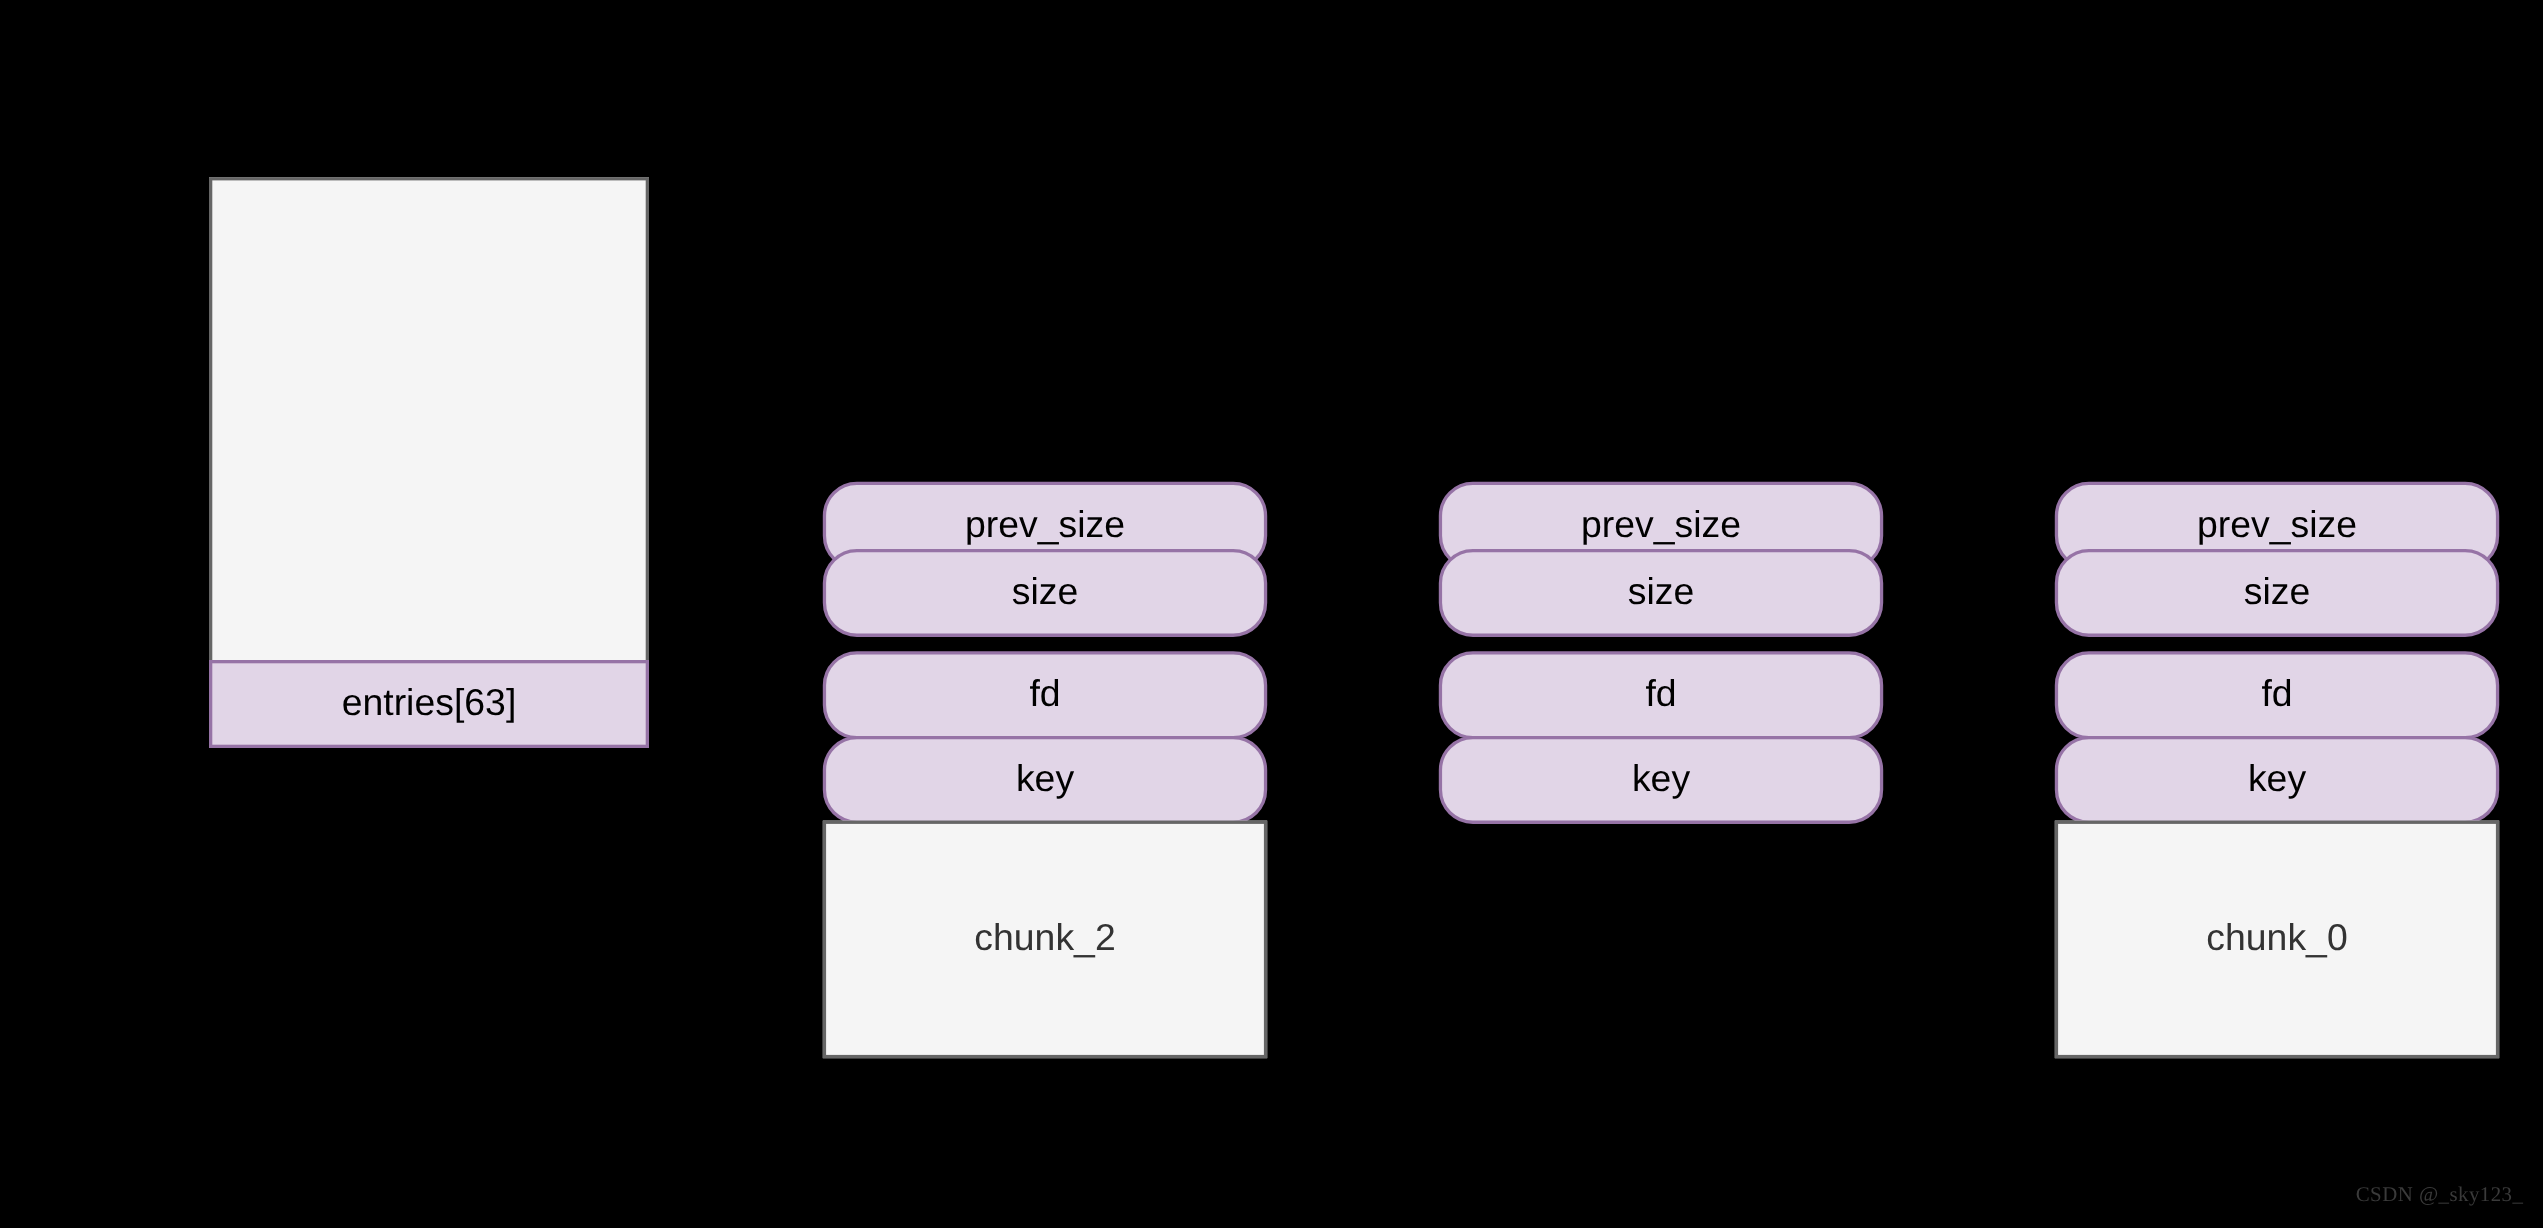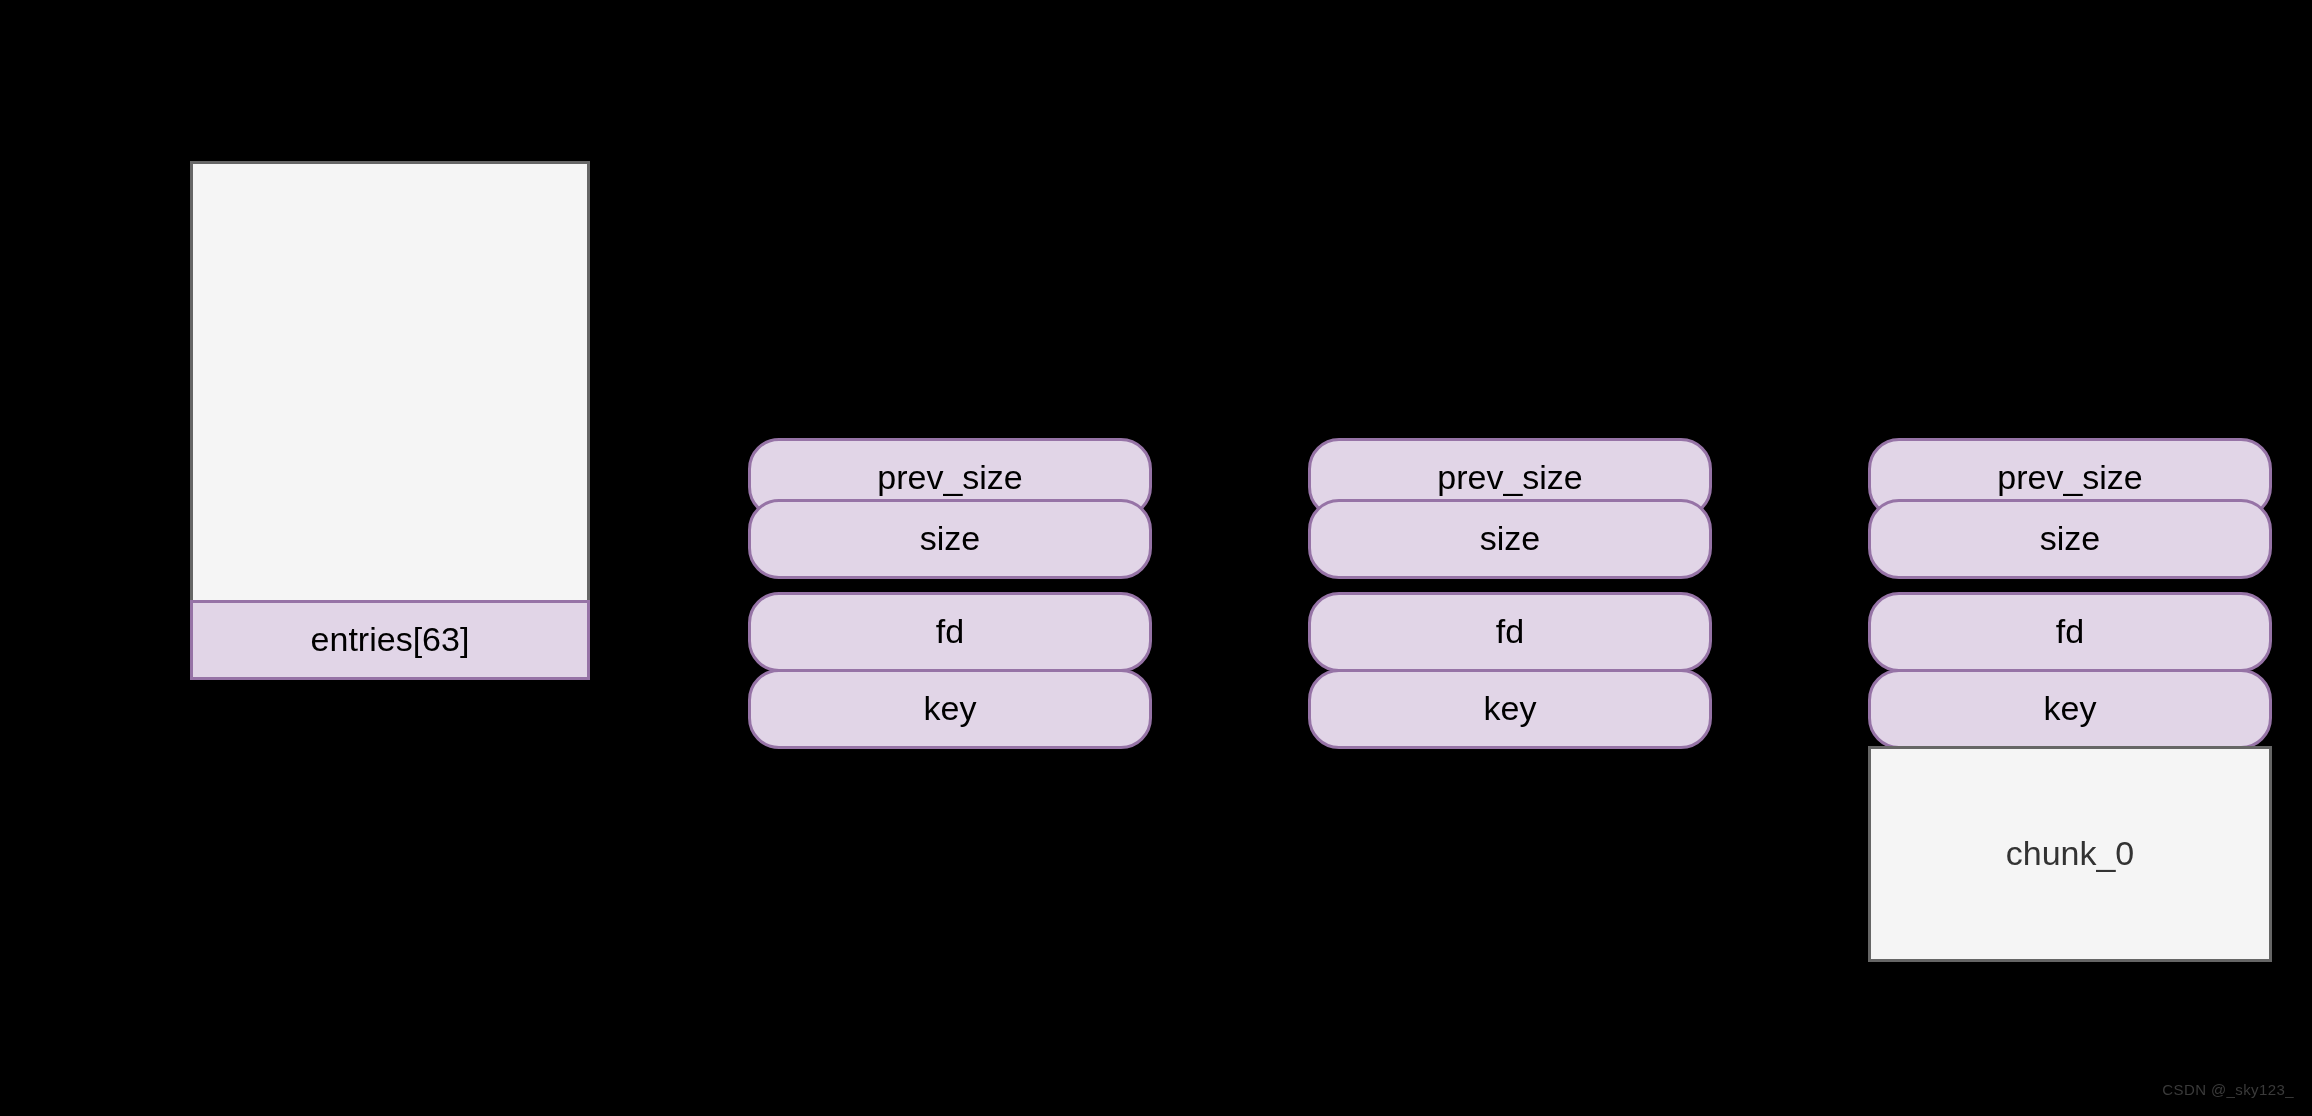--- a/index.html
+++ b/index.html
@@ -102,41 +102,43 @@
 
   #chunk-col-0 { left: 748px; }
   #chunk-col-1 { left: 1308px; }
   #chunk-col-2 { left: 1868px; }
 
   
   #watermark {
     position: absolute;
     right: 18px;
     bottom: 18px;
-    font-size: 15px;
+    font-size: 19px;
     color: #3a3a3a;
     letter-spacing: 0.4px;
     white-space: nowrap;
+    font-family: Liberation Serif, serif;
   }
 </style>
 </head>
 <body>
 
 <div id="canvas">
 
   <div id="entries-table">
     <div class="node box-gray" id="entries-body"></div>
     <div class="node box-purple" id="entries-row">entries[63]</div>
   </div>
 
   <div class="chunk-col" id="chunk-col-0">
     <div class="node box-purple chunk-field f0">prev_size</div>
     <div class="node box-purple chunk-field f1">size</div>
     <div class="node box-purple chunk-field f2">fd</div>
     <div class="node box-purple chunk-field f3">key</div>
+    <div class="node box-gray chunk-body">chunk_2</div>
   </div>
 
   <div class="chunk-col" id="chunk-col-1">
     <div class="node box-purple chunk-field f0">prev_size</div>
     <div class="node box-purple chunk-field f1">size</div>
     <div class="node box-purple chunk-field f2">fd</div>
     <div class="node box-purple chunk-field f3">key</div>
   </div>
 
   <div class="chunk-col" id="chunk-col-2">

